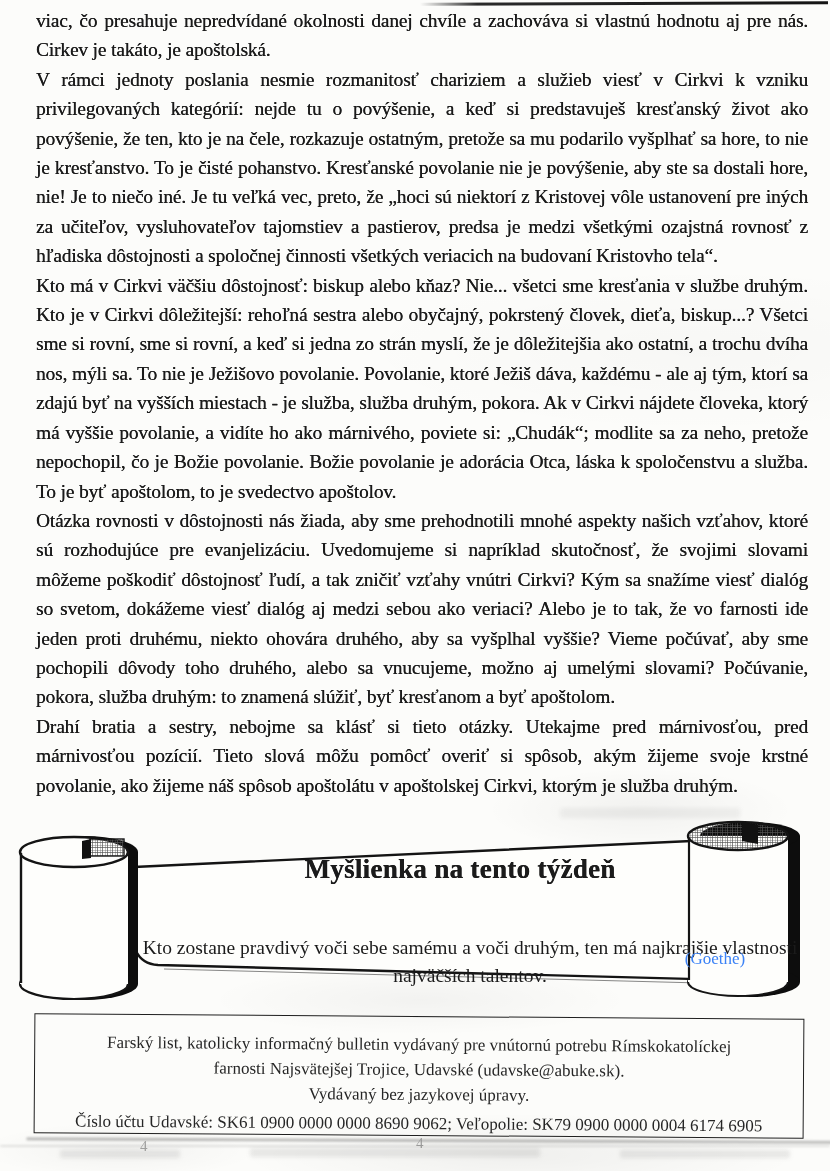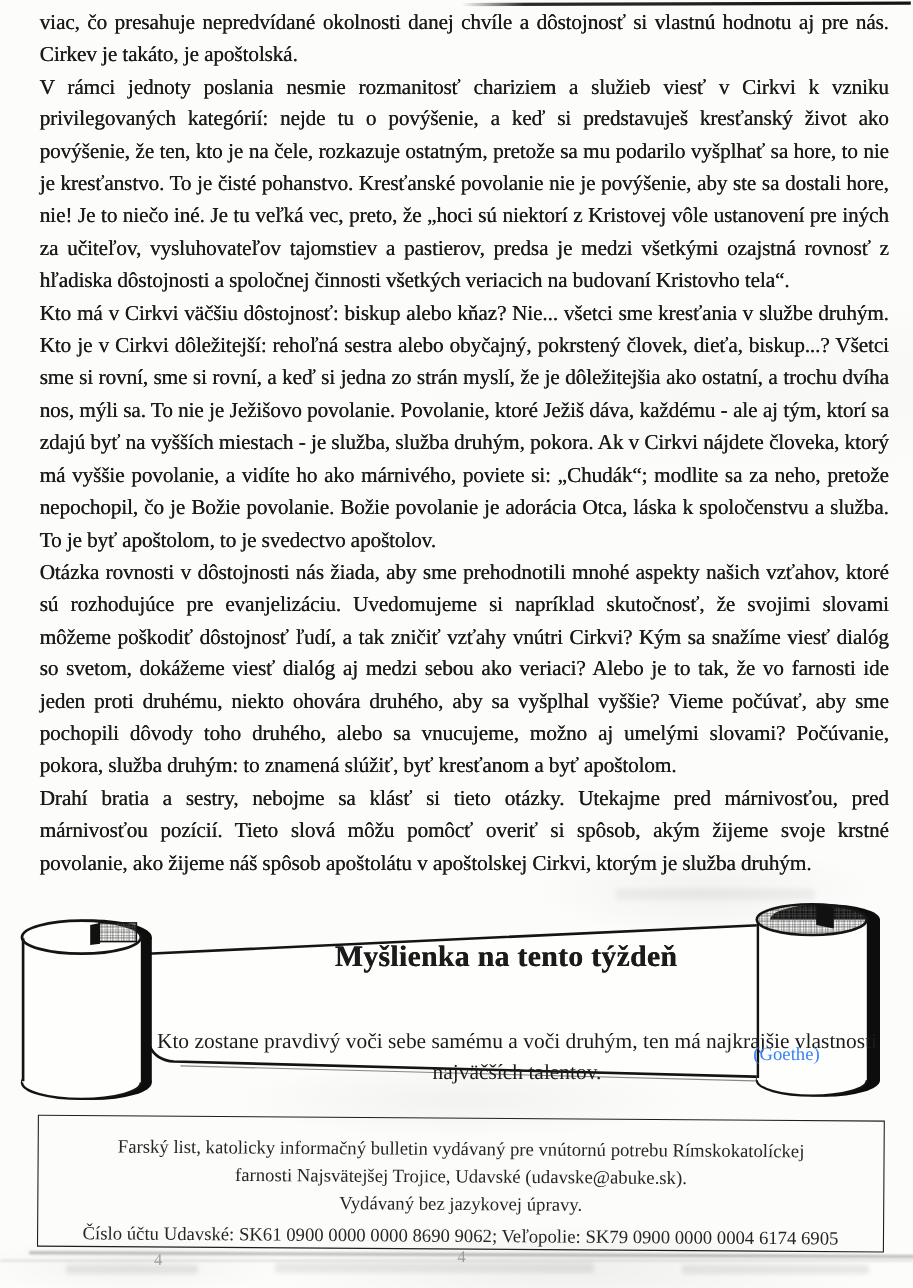--- a/index.html
+++ b/index.html
@@ -77,21 +77,21 @@
   .sm5{left:0px;top:1145px;width:830px;height:2px;background:rgba(70,70,70,.14);filter:blur(.8px);}
 </style>
 </head>
 <body>
 
 <div class="page">
 
   <div class="top-line"></div>
 
   <div class="article">
-    <p>viac, čo presahuje nepredvídané okolnosti danej chvíle a dôstojnosť si vlastnú hodnotu aj pre nás. Cirkev je takáto, je apoštolská.</p>
+    <p>viac, čo presahuje nepredvídané okolnosti danej chvíle a zachováva si vlastnú hodnotu aj pre nás. Cirkev je takáto, je apoštolská.</p>
     <p>V rámci jednoty poslania nesmie rozmanitosť chariziem a služieb viesť v Cirkvi k vzniku privilegovaných kategórií: nejde tu o povýšenie, a keď si predstavuješ kresťanský život ako povýšenie, že ten, kto je na čele, rozkazuje ostatným, pretože sa mu podarilo vyšplhať sa hore, to nie je kresťanstvo. To je čisté pohanstvo. Kresťanské povolanie nie je povýšenie, aby ste sa dostali hore, nie! Je to niečo iné.  Je tu veľká vec, preto, že „hoci sú niektorí z Kristovej vôle ustanovení pre iných za učiteľov, vysluhovateľov tajomstiev a pastierov, predsa je medzi všetkými ozajstná rovnosť z hľadiska dôstojnosti a spoločnej činnosti všetkých veriacich na budovaní Kristovho tela“.</p>
     <p>Kto má v Cirkvi väčšiu dôstojnosť: biskup alebo kňaz? Nie... všetci sme kresťania v službe druhým. Kto je v Cirkvi dôležitejší: rehoľná sestra alebo obyčajný, pokrstený človek, dieťa, biskup...? Všetci sme si rovní, sme si rovní, a keď si jedna zo strán myslí, že je dôležitejšia ako ostatní, a trochu dvíha nos, mýli sa. To nie je Ježišovo povolanie. Povolanie, ktoré Ježiš dáva, každému - ale aj tým, ktorí sa zdajú byť na vyšších miestach - je služba, služba druhým, pokora. Ak v Cirkvi nájdete človeka, ktorý má vyššie povolanie, a vidíte ho ako márnivého, poviete si: „Chudák“; modlite sa za neho, pretože nepochopil, čo je Božie povolanie. Božie povolanie je adorácia Otca, láska k spoločenstvu a služba. To je byť apoštolom, to je svedectvo apoštolov.</p>
     <p>Otázka rovnosti v dôstojnosti nás žiada, aby sme prehodnotili mnohé aspekty našich vzťahov, ktoré sú rozhodujúce pre evanjelizáciu. Uvedomujeme si napríklad skutočnosť, že svojimi slovami môžeme poškodiť dôstojnosť ľudí, a tak zničiť vzťahy vnútri Cirkvi? Kým sa snažíme viesť dialóg so svetom, dokážeme viesť dialóg aj medzi sebou ako veriaci? Alebo je to tak, že vo farnosti ide jeden proti druhému, niekto ohovára druhého, aby sa vyšplhal vyššie? Vieme počúvať, aby sme pochopili dôvody toho druhého, alebo sa vnucujeme, možno aj umelými slovami? Počúvanie, pokora, služba druhým: to znamená slúžiť, byť kresťanom a byť apoštolom.</p>
     <p>Drahí bratia a sestry, nebojme sa klásť si tieto otázky. Utekajme pred márnivosťou, pred márnivosťou pozícií. Tieto slová môžu pomôcť overiť si spôsob, akým žijeme svoje krstné povolanie, ako žijeme náš spôsob apoštolátu v apoštolskej Cirkvi, ktorým je služba druhým.</p>
   </div>
 
   <div class="thought">
     <svg width="830" height="200" viewBox="0 0 830 200">
       <defs>
         <pattern id="ht" width="5" height="5" patternUnits="userSpaceOnUse">

